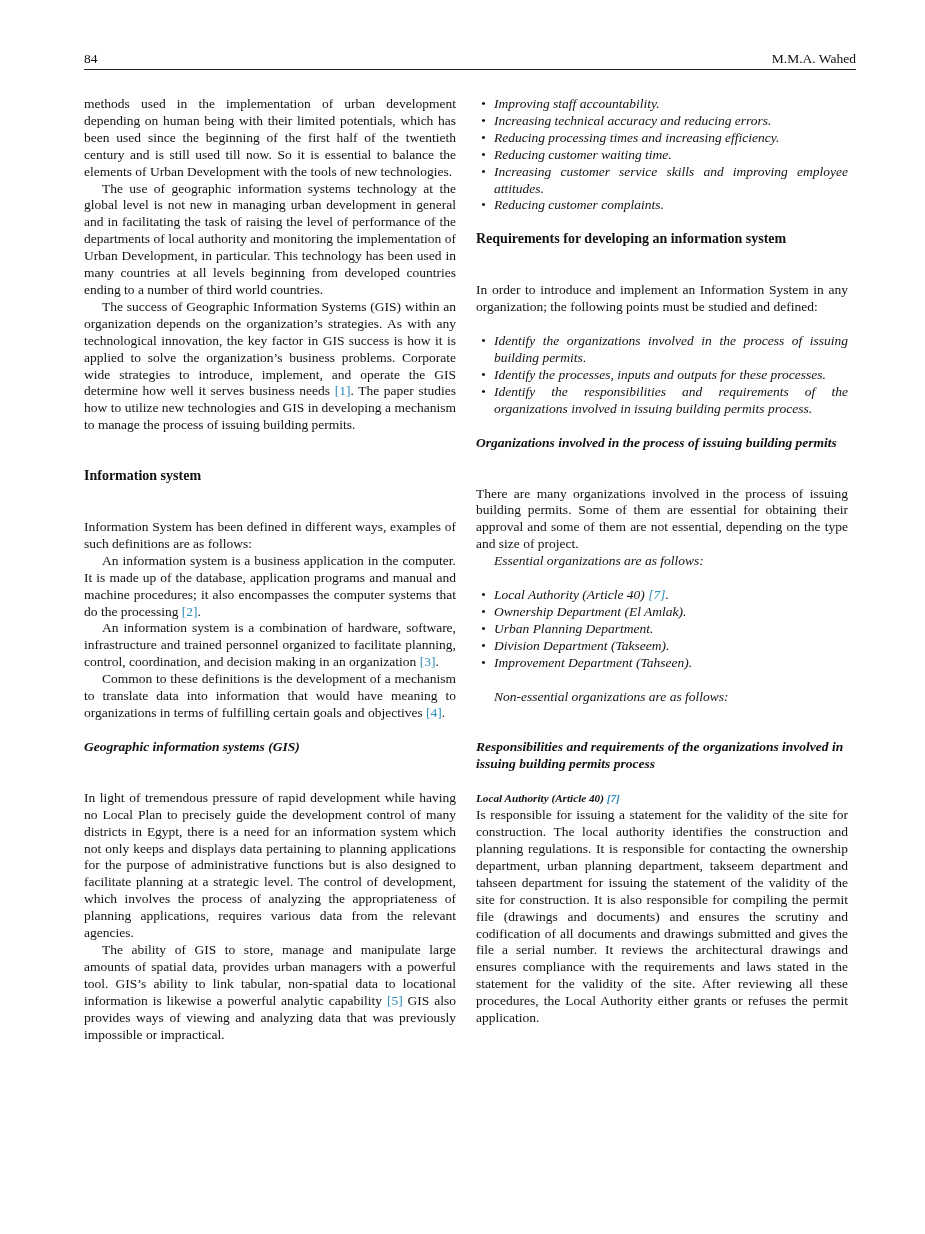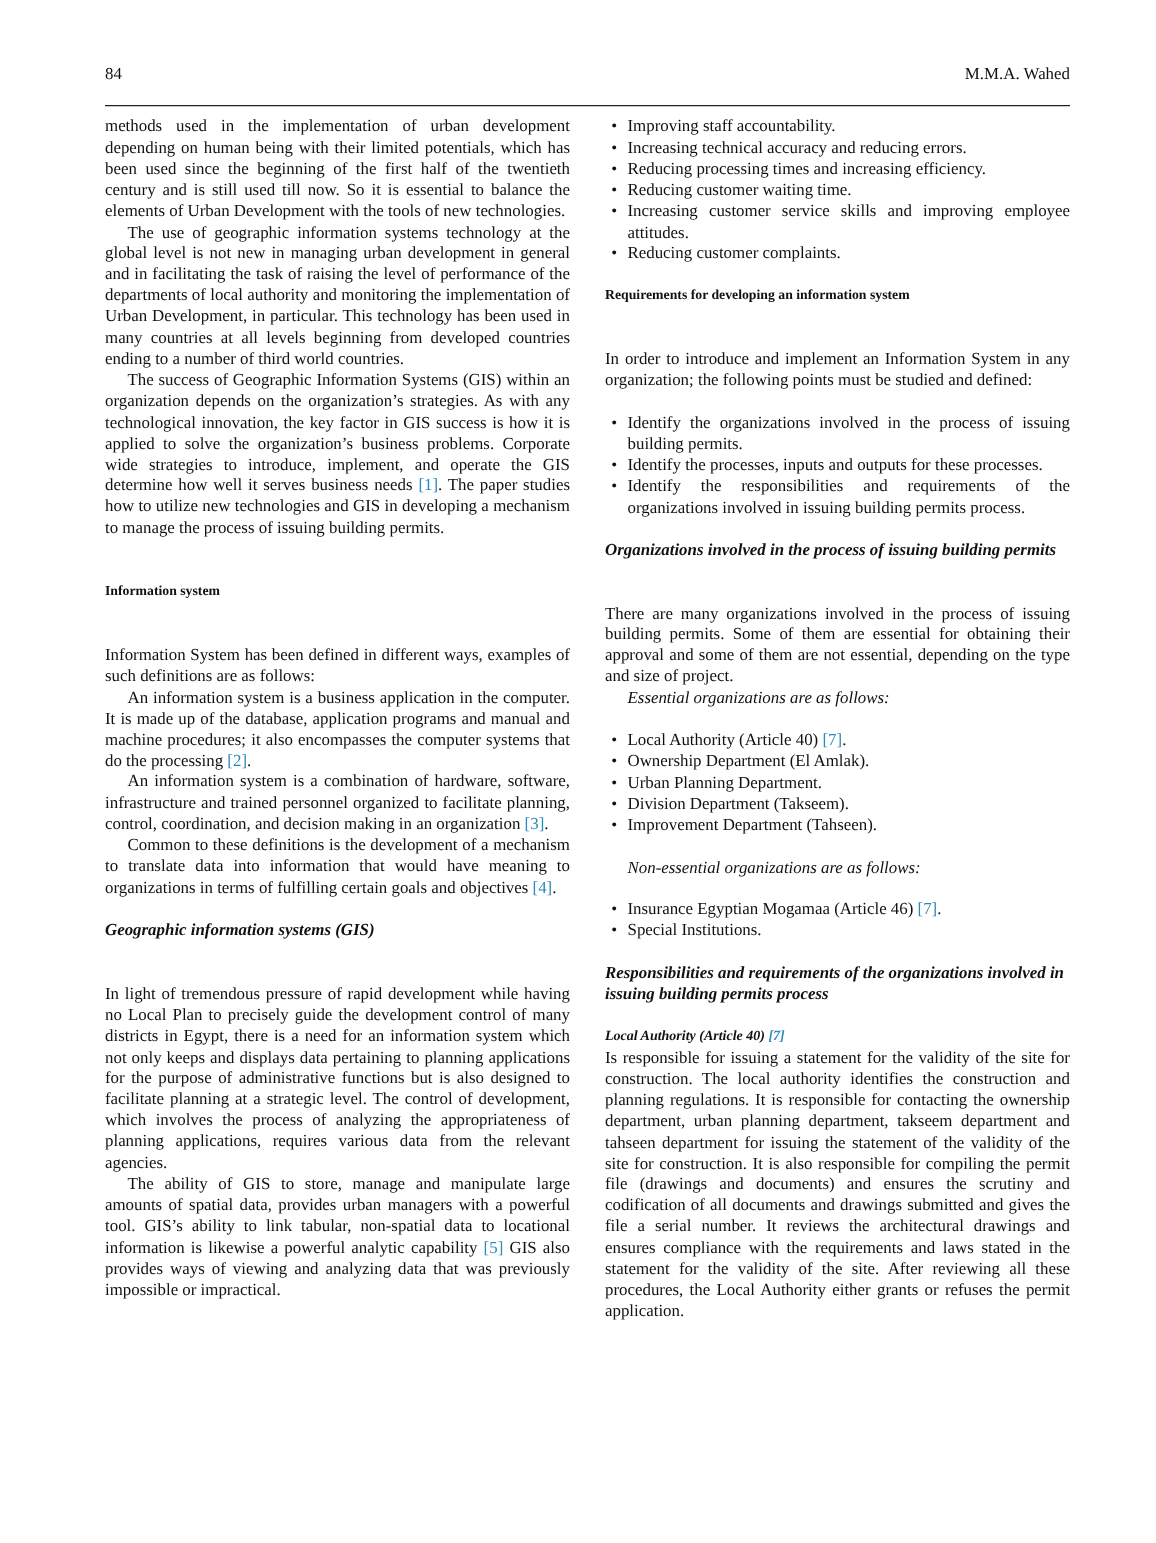--- a/index.html
+++ b/index.html
@@ -1,27 +1,27 @@
 <!DOCTYPE html>
 <html><head>
 <meta charset="utf-8">
 <style>
   html, body { margin: 0; padding: 0; background: #ffffff; }
   body { width: 925px; height: 1234px; position: relative; font-family: "Liberation Serif", "DejaVu Serif", serif; color: #111; }
   .page { position: absolute; left: 84px; top: 50px; width: 772px; }
-  .running-head { display: flex; justify-content: space-between; font-size: 13.5px; line-height: 18px; padding-bottom: 16px; border-bottom: 1px solid #222; }
-  .columns { display: flex; justify-content: space-between; margin-top: 8px; }
+  .running-head { display: flex; justify-content: space-between; font-size: 13.5px; line-height: 18px; padding-bottom: 1px; border-bottom: 1px solid #222; }
+  .columns { display: flex; justify-content: flex-start; margin-top: 26px; gap: 20px; }
   .col { width: 372px; font-size: 13.5px; line-height: 16.9px; }
   p { margin: 0; text-align: justify; hyphens: manual; }
   p.indent { text-indent: 18px; }
-  .h-bold { font-weight: bold; font-size: 11px; margin: 0; }
+  .h-bold { font-weight: bold; font-size: 14px; margin: 0; }
   .h-ital { font-style: italic; margin: 0; }
   .ref { color: #2a8ab8; }
   ul.bullets { list-style: none; margin: 0; padding: 0; }
-  ul.bullets li { position: relative; padding-left: 18px; text-align: justify; }
+  ul.bullets li { position: relative; padding-left: 18px; text-align: justify; font-style: italic; }
   ul.bullets li::before { content: "\2022"; position: absolute; left: 5px; top: 0; }
   .gap-m { height: 17px; }
   .gap-l { height: 34px; }
 </style>
 </head>
 <body>
 
 <div class="page">
   <div class="running-head">
     <span>84</span>
@@ -85,24 +85,20 @@
         <li><span>Local Authority (Article 40) </span><a class="ref">[7]</a><span>.</span></li>
         <li>Ownership Department (El Amlak).</li>
         <li>Urban Planning Department.</li>
         <li>Division Department (Takseem).</li>
         <li>Improvement Department (Tahseen).</li>
       </ul>
 
       <div class="gap-m"></div>
       <p class="indent h-ital">Non-essential organizations are as follows:</p>
       <div class="gap-m"></div>
-      <ul class="bullets">
-        <li><span>Insurance Egyptian Mogamaa (Article 46) </span><a class="ref">[7]</a><span>.</span></li>
-        <li>Special Institutions.</li>
-      </ul>
 
       <div class="gap-m"></div>
       <h4 class="h-ital">Responsibilities and requirements of the organizations involved in issuing building permits process</h4>
       <div class="gap-m"></div>
 
       <h5 class="h-ital" style="font-weight:bold;"><span>Local Authority (Article 40) </span><a class="ref">[7]</a></h5>
       <p>Is responsible for issuing a statement for the validity of the site for construction. The local authority identifies the construction and planning regulations. It is responsible for contacting the ownership department, urban planning department, takseem department and tahseen department for issuing the statement of the validity of the site for construction. It is also responsible for compiling the permit file (drawings and documents) and ensures the scrutiny and codification of all documents and drawings submitted and gives the file a serial number. It reviews the architectural drawings and ensures compliance with the requirements and laws stated in the statement for the validity of the site. After reviewing all these procedures, the Local Authority either grants or refuses the permit application.</p>
     </div>
   </div>
 </div>

